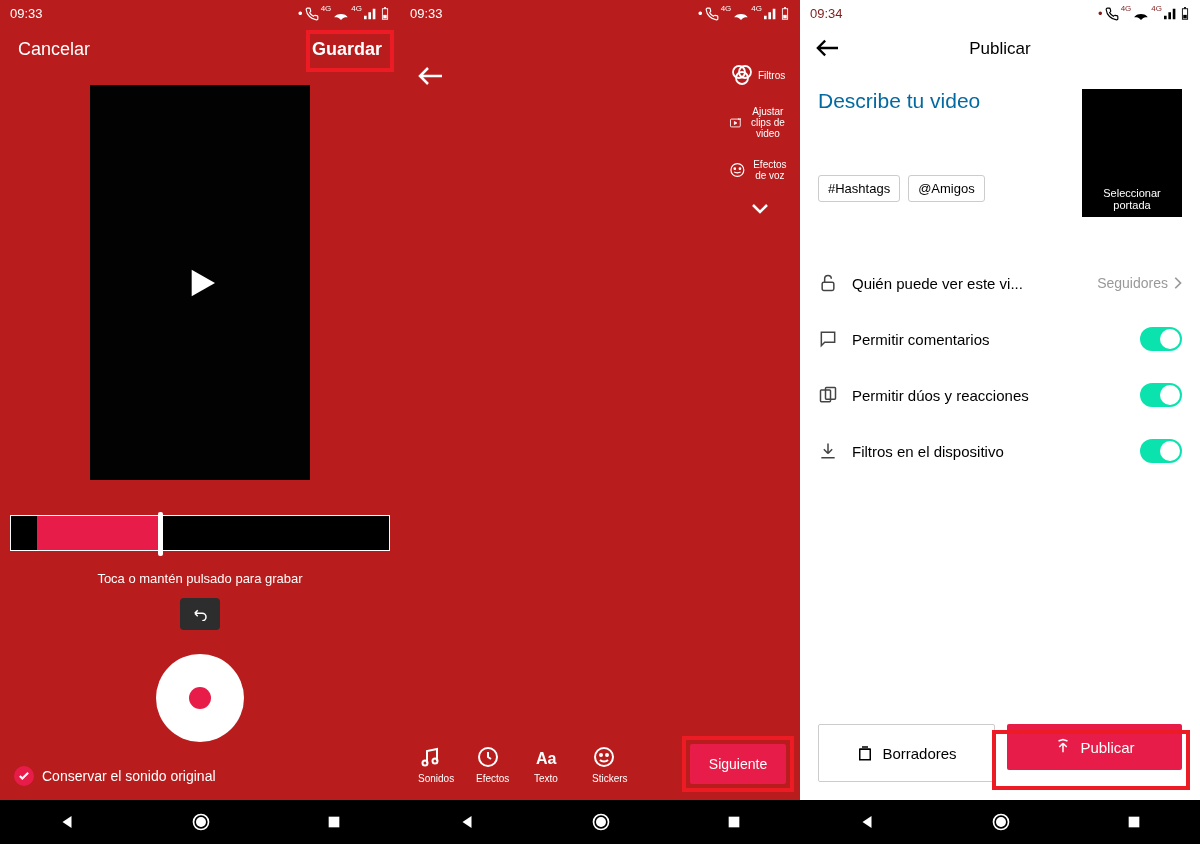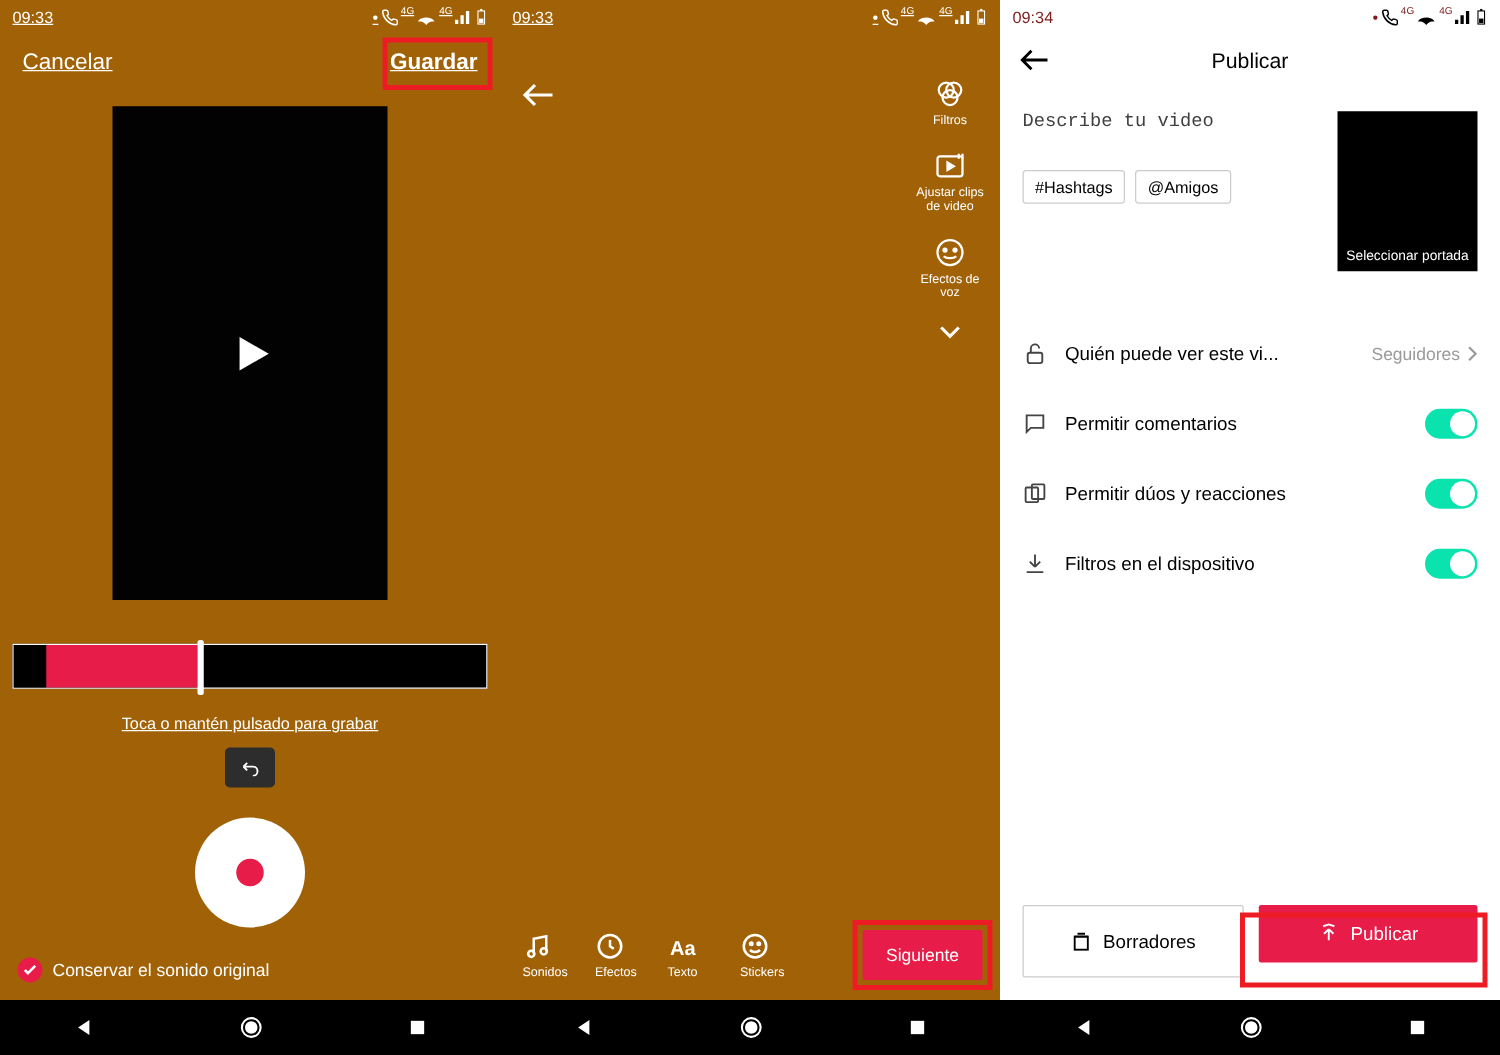--- a/index.html
+++ b/index.html
@@ -1,18 +1,18 @@
 <!DOCTYPE html>
 <html><head>
 <meta charset="utf-8">
 <style>
   * { margin:0; padding:0; box-sizing:border-box; font-family:-apple-system,Helvetica,Arial,sans-serif; }
   body { background:#000; display:flex; width:1200px; height:844px; }
   .screen { height:844px; flex:1; position:relative; }
-  .dark { background:#a16207; color:#fff;text-decoration:underline; }
+  .dark { background:#b91c1c; color:#fff; }
   .light { background:#fff; color:#000; }
 
   
   .status-bar { height:27px; display:flex; align-items:center; justify-content:space-between; padding:0 10px; font-size:13px; }
   .status-icons { display:flex; align-items:center; gap:2px; }
   .status-icons svg { display:block; }
   .sup { font-size:8px; position:relative; top:-5px; }
 
   
   .hl { position:absolute; border:4px solid #ed1c24; pointer-events:none; }
@@ -29,34 +29,34 @@
   .s1-cap { display:flex; align-items:center; justify-content:center; gap:12px; margin-top:20px; font-size:13px;flex-direction:column;}
   .s1-undo { width:40px; height:32px; background:#2d2d2d; border-radius:4px; display:flex; align-items:center; justify-content:center;}
   .s1-rec { width:88px; height:88px; border-radius:50%; background:#fff; margin:24px auto 0; display:flex; align-items:center; justify-content:center;}
   .s1-rec .dot { width:22px; height:22px; border-radius:50%; background:#e71c48;}
   .s1-keep { position:absolute; bottom:58px; left:14px; display:flex; align-items:center; gap:8px; font-size:14px;}
   .s1-keep .cb { width:20px; height:20px; border-radius:50%; background:#e71c48; display:flex; align-items:center; justify-content:center;}
 
   
   .s2-back { position:absolute; top:64px; left:16px;}
   .s2-tools { position:absolute; top:62px; right:9px; display:flex; flex-direction:column; align-items:center; gap:18px; }
-  .s2-tool { display:flex; flex-direction:column; align-items:center; gap:3px; font-size:10px; text-align:center; width:62px;}
+  .s2-tool { display:flex; flex-direction:row; align-items:center; gap:3px; font-size:10px; text-align:center; width:62px;}
   .s2-bbar { position:absolute; bottom:60px; left:0; right:0; display:flex; align-items:flex-end; padding:0 14px 0 18px; gap:0;}
   .s2-btool { display:flex; flex-direction:column; align-items:flex-start; gap:4px; font-size:10px; width:58px;}
   .s2-next { margin-left:auto; height:40px; width:96px; background:#e71c48; display:flex; align-items:center; justify-content:center; border-radius:2px; font-size:14px;}
 
   
   .s3-head { height:44px; display:flex; align-items:center; justify-content:center; position:relative;}
   .s3-head .back { position:absolute; left:14px; top:10px;}
   .s3-title { font-size:17px; font-weight:500;}
   .s3-body { padding:18px 18px 0;}
   .s3-row1 { display:flex; gap:16px;}
-  .s3-desc { flex:1; color:#404040; font-size:15px;font-family:Liberation Mono, monospace;}
-  .s3-cover { width:112px; height:128px; background:#000; color:#fff; font-size:11px; display:flex; align-items:flex-end; justify-content:center; text-align:center; padding:6px;}
-  .s3-chips { display:flex; gap:8px; margin-top:30px;}
+  .s3-desc { flex:1; color:#0369a1; font-size:21px;}
+  .s3-cover { width:100px; height:128px; background:#000; color:#fff; font-size:11px; display:flex; align-items:flex-end; justify-content:center; text-align:center; padding:6px;}
+  .s3-chips { display:flex; gap:8px; margin-top:62px;}
   .chip { border:1px solid #ccc; border-radius:3px; padding:5px 9px; font-size:13px;}
   .s3-opts { margin-top:38px;}
   .opt { display:flex; align-items:center; height:56px; font-size:15px;}
   .opt svg.lead { margin-right:14px;}
   .opt .grow { flex:1; white-space:nowrap; overflow:hidden; text-overflow:ellipsis;}
   .opt .val { color:#999; font-size:14px; margin-right:4px;}
   .toggle { width:42px; height:24px; border-radius:12px; background:#0be3af; position:relative;}
   .toggle::after { content:""; position:absolute; right:2px; top:2px; width:20px; height:20px; border-radius:50%; background:#fff;}
   .s3-publish { position:absolute; bottom:62px; left:18px; right:18px; display:flex; gap:12px;}
   .s3-draft { flex:1; border:1px solid #ccc; height:58px; display:flex; align-items:center; justify-content:center; gap:8px; font-size:15px; border-radius:2px;}

